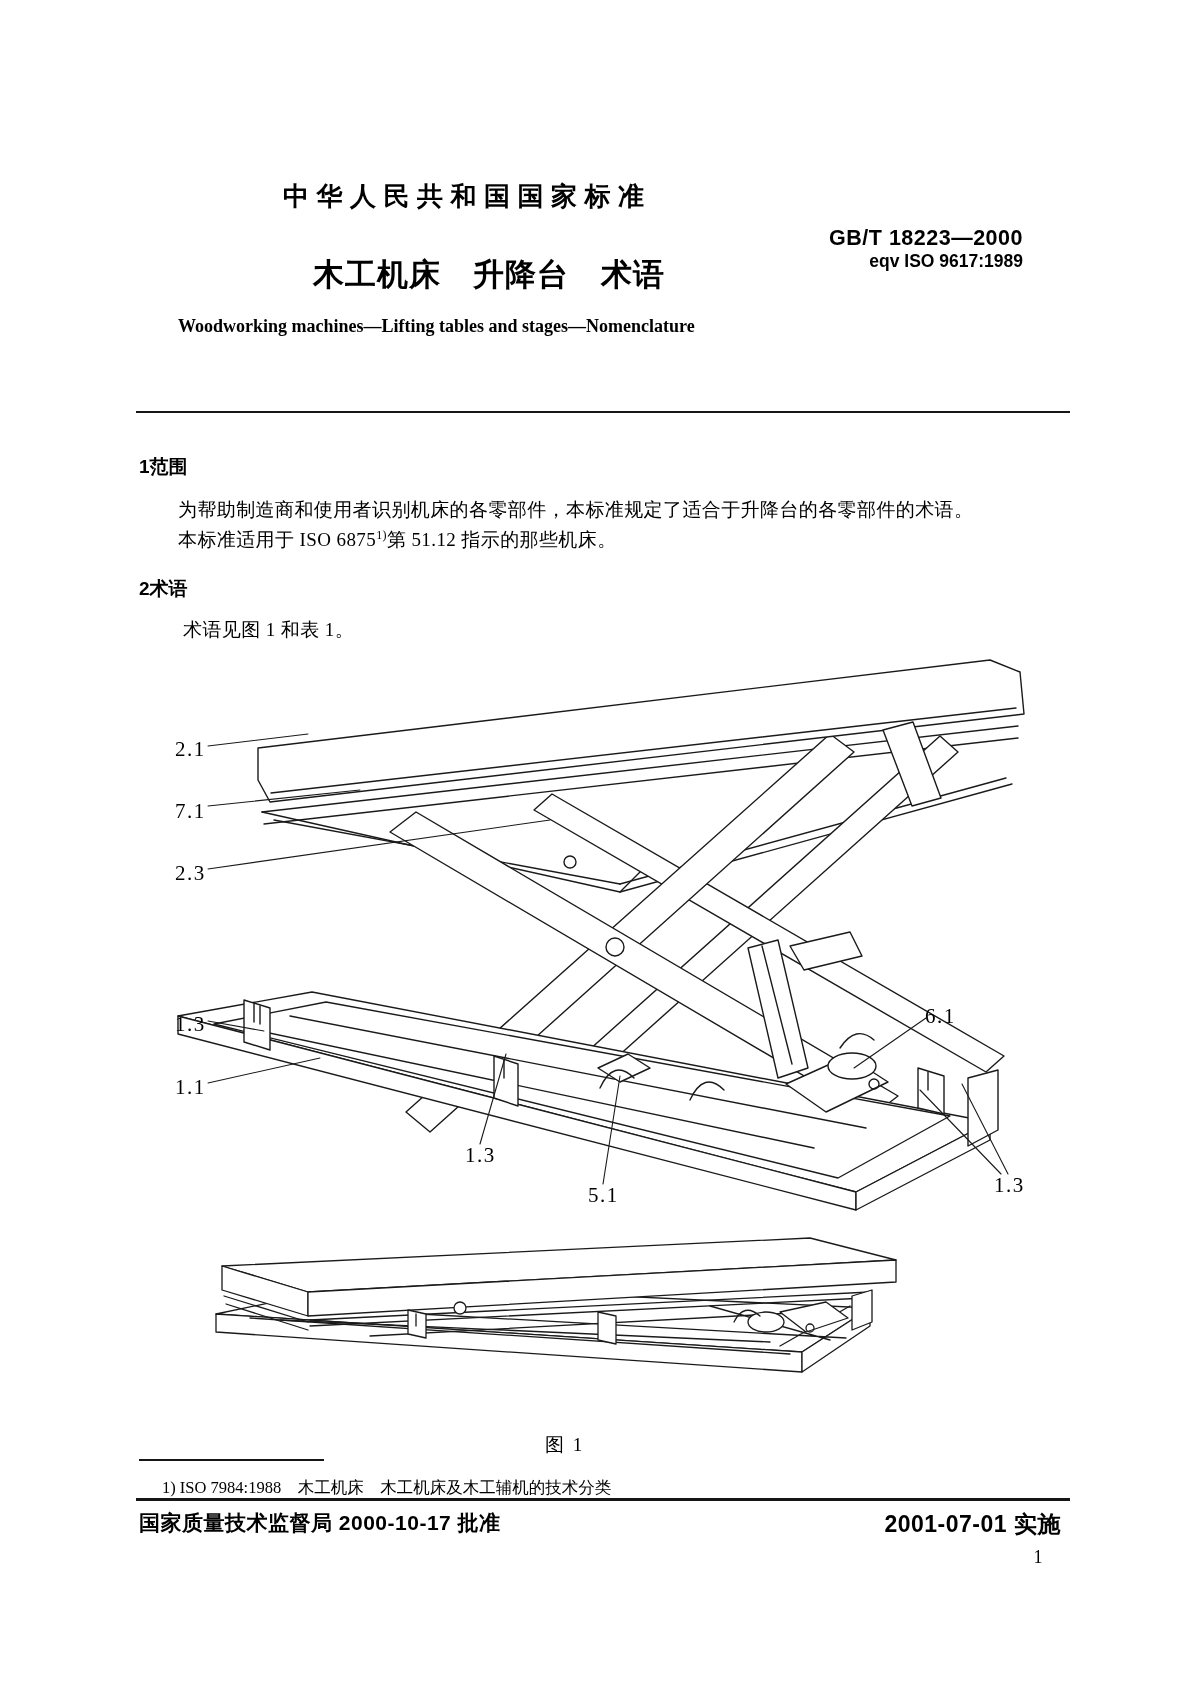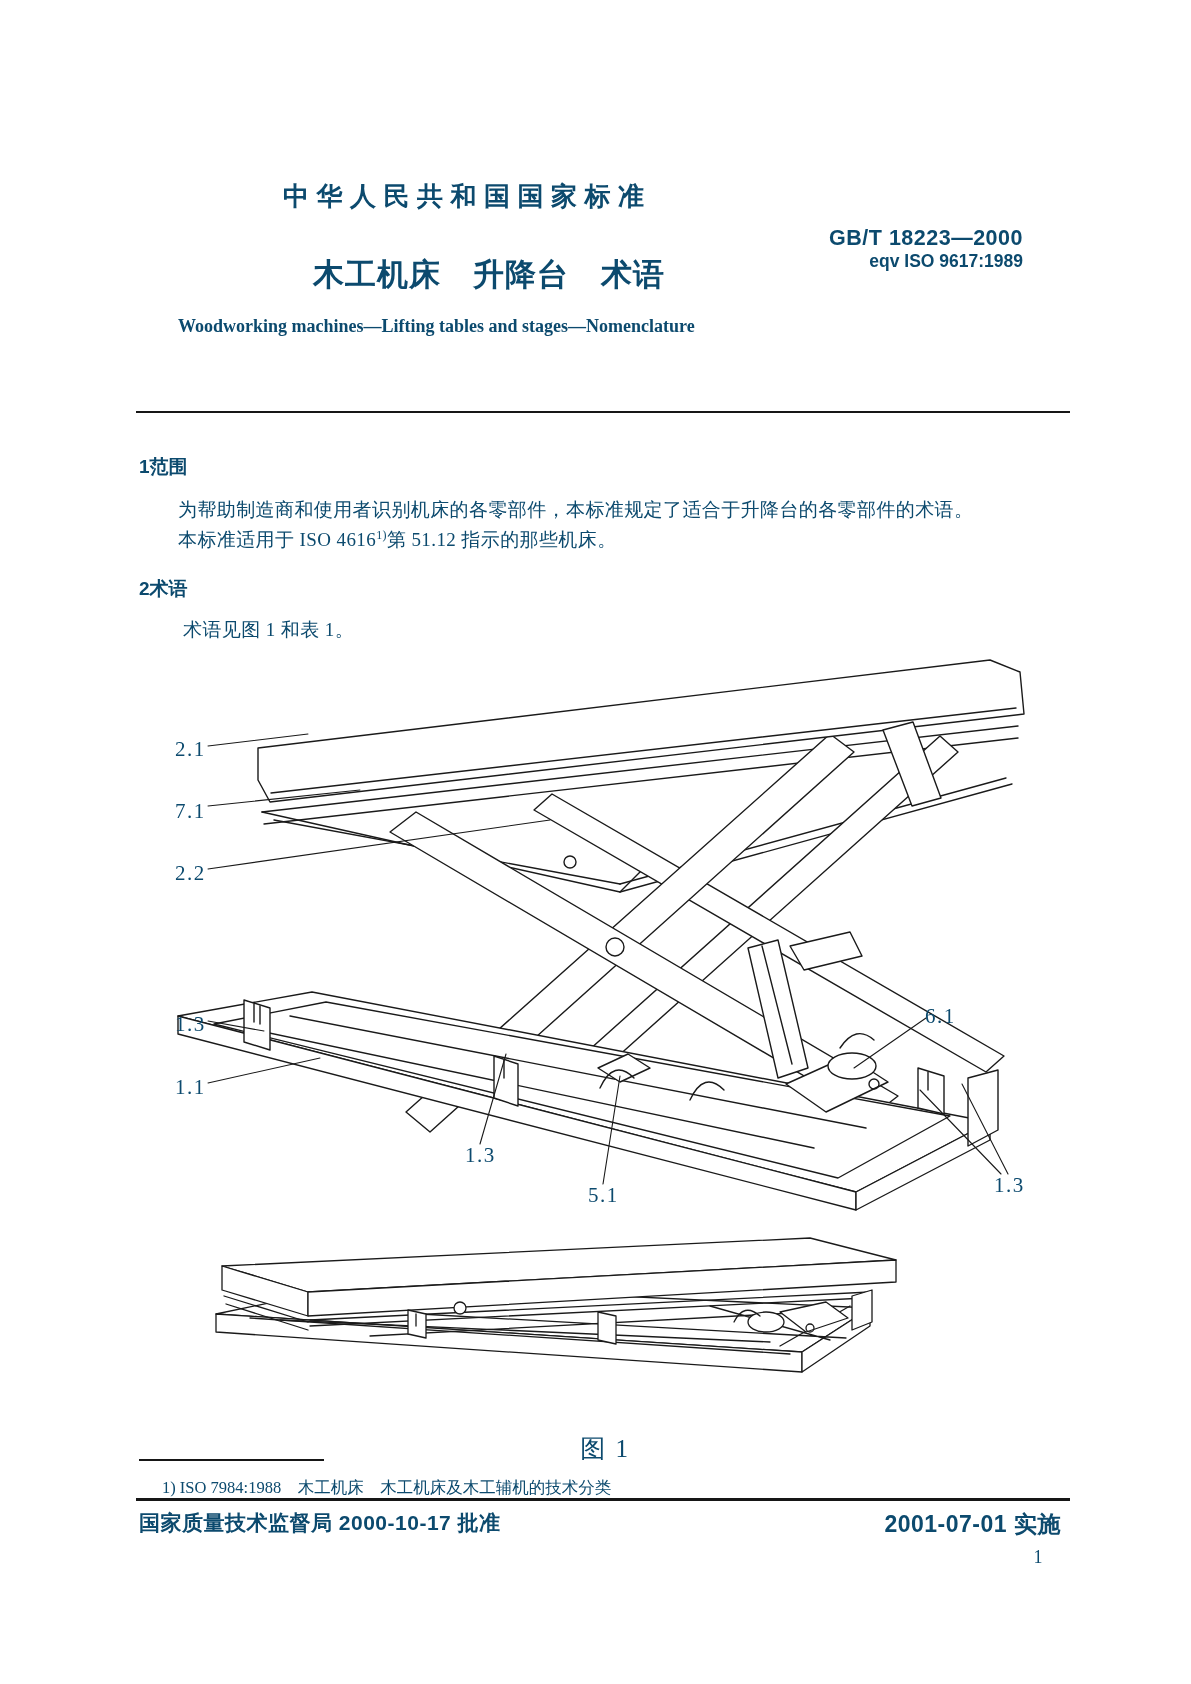--- a/index.html
+++ b/index.html
@@ -1,18 +1,18 @@
 <!DOCTYPE html>
 <html><head>
 <meta charset="utf-8">
 <style>
   html,body{margin:0;padding:0;background:#fff;}
   .page{
     position:relative;width:1191px;height:1684px;background:#fff;
-    font-family:"Liberation Serif","DejaVu Serif",serif;color:#0c4a6e;overflow:hidden;
+    font-family:"Liberation Serif","DejaVu Serif",serif;color:#000000;overflow:hidden;
   }
   .abs{position:absolute;}
   .hei{font-family:"Liberation Sans","DejaVu Sans",sans-serif;font-weight:bold;}
   .std-label{left:283px;top:179px;font-size:26px;letter-spacing:7.5px;white-space:nowrap;}
   .code-block{top:226px;right:168px;text-align:right;line-height:1.15;}
   .code-line1{font-size:21.5px;letter-spacing:0.5px;text-align:center;}
   .code-line2{font-size:17.5px;}
   .cn-title{left:313px;top:254px;font-size:31px;letter-spacing:1px;white-space:nowrap;}
   .en-title{left:178px;top:316px;font-size:18px;font-weight:bold;white-space:nowrap;}
   .rule{background:#161616;}
@@ -20,21 +20,21 @@
   .sec-head{font-size:19px;white-space:nowrap;}
   .sec-head .sec-label{}
   .h-scope{left:139px;top:454px;}
   .h-terms{left:139px;top:576px;}
   .body-p{font-size:19px;letter-spacing:0.4px;white-space:nowrap;}
   .p-scope1{left:178px;top:497px;}
   .p-scope2{left:178px;top:527px;}
   .p-terms{left:183px;top:617px;text-align:right;}
   sup.fnmark{font-size:12px;line-height:0;}
   .fig-label{font-size:21px;letter-spacing:1.5px;white-space:nowrap;}
-  .caption{left:545px;top:1432px;width:120px;text-align:center;font-size:25px;letter-spacing:2px;}
+  .caption{left:545px;top:1432px;width:120px;font-size:19px;letter-spacing:2px;}
   .fn-rule{left:139px;top:1459px;width:185px;height:2px;}
   .footnote{left:162px;top:1477px;font-size:16.5px;white-space:nowrap;}
   .rule-bottom{left:136px;top:1498px;width:934px;height:3px;}
   .footer-left{left:139px;top:1509px;font-size:21px;letter-spacing:0.5px;white-space:nowrap;}
   .footer-right{right:130px;top:1509px;font-size:23px;letter-spacing:0.5px;white-space:nowrap;}
   .page-num{left:1018px;top:1547px;width:40px;text-align:center;font-size:18px;}
   svg.fig{position:absolute;overflow:visible;}
 </style>
 </head>
 <body>
@@ -50,21 +50,21 @@
 
   <div class="abs en-title">Woodworking machines—Lifting tables and stages—Nomenclature</div>
   <div class="abs hei cn-title">木工机床　升降台　术语</div>
 
   <div class="abs rule rule-top"></div>
 
   <div class="abs hei sec-head h-scope">
     <span class="sec-num">1</span><span class="sec-label">范围</span>
   </div>
   <div class="abs body-p p-scope1">为帮助制造商和使用者识别机床的各零部件，本标准规定了适合于升降台的各零部件的术语。</div>
-  <div class="abs body-p p-scope2"><span>本标准适用于 ISO 4616</span><sup class="fnmark">1)</sup><span>第 51.12 指示的那些机床。</span></div>
+  <div class="abs body-p p-scope2"><span>本标准适用于 ISO 6875</span><sup class="fnmark">1)</sup><span>第 51.12 指示的那些机床。</span></div>
 
   <div class="abs hei sec-head h-terms">
     <span class="sec-num">2</span><span class="sec-label">术语</span>
   </div>
   <div class="abs body-p p-terms">术语见图 1 和表 1。</div>
 
   <svg class="fig" style="left:150px;top:650px" width="940" height="560" viewBox="0 0 940 560">
     <g stroke="#1a1a1a" fill="none" stroke-width="1.4" stroke-linejoin="round" stroke-linecap="round">
 
       <g>
@@ -137,21 +137,21 @@
         <path d="M453,534 L470,426"></path>
         <path d="M776,368 L704,418"></path>
         <path d="M851,524 L770,440"></path>
         <path d="M858,524 L812,434"></path>
       </g>
     </g>
   </svg>
 
   <div class="abs fig-label" style="left:175px;top:737px">2.1</div>
   <div class="abs fig-label" style="left:175px;top:799px">7.1</div>
-  <div class="abs fig-label" style="left:175px;top:861px">2.2</div>
+  <div class="abs fig-label" style="left:175px;top:861px">2.3</div>
   <div class="abs fig-label" style="left:175px;top:1012px">1.3</div>
   <div class="abs fig-label" style="left:175px;top:1075px">1.1</div>
   <div class="abs fig-label" style="left:465px;top:1143px">1.3</div>
   <div class="abs fig-label" style="left:588px;top:1183px">5.1</div>
   <div class="abs fig-label" style="left:925px;top:1004px">6.1</div>
   <div class="abs fig-label" style="left:994px;top:1173px">1.3</div>
 
   <svg class="fig" style="left:210px;top:1236px" width="700" height="185" viewBox="0 0 700 185">
     <g stroke="#1a1a1a" fill="none" stroke-width="1.3" stroke-linejoin="round" stroke-linecap="round">
 

